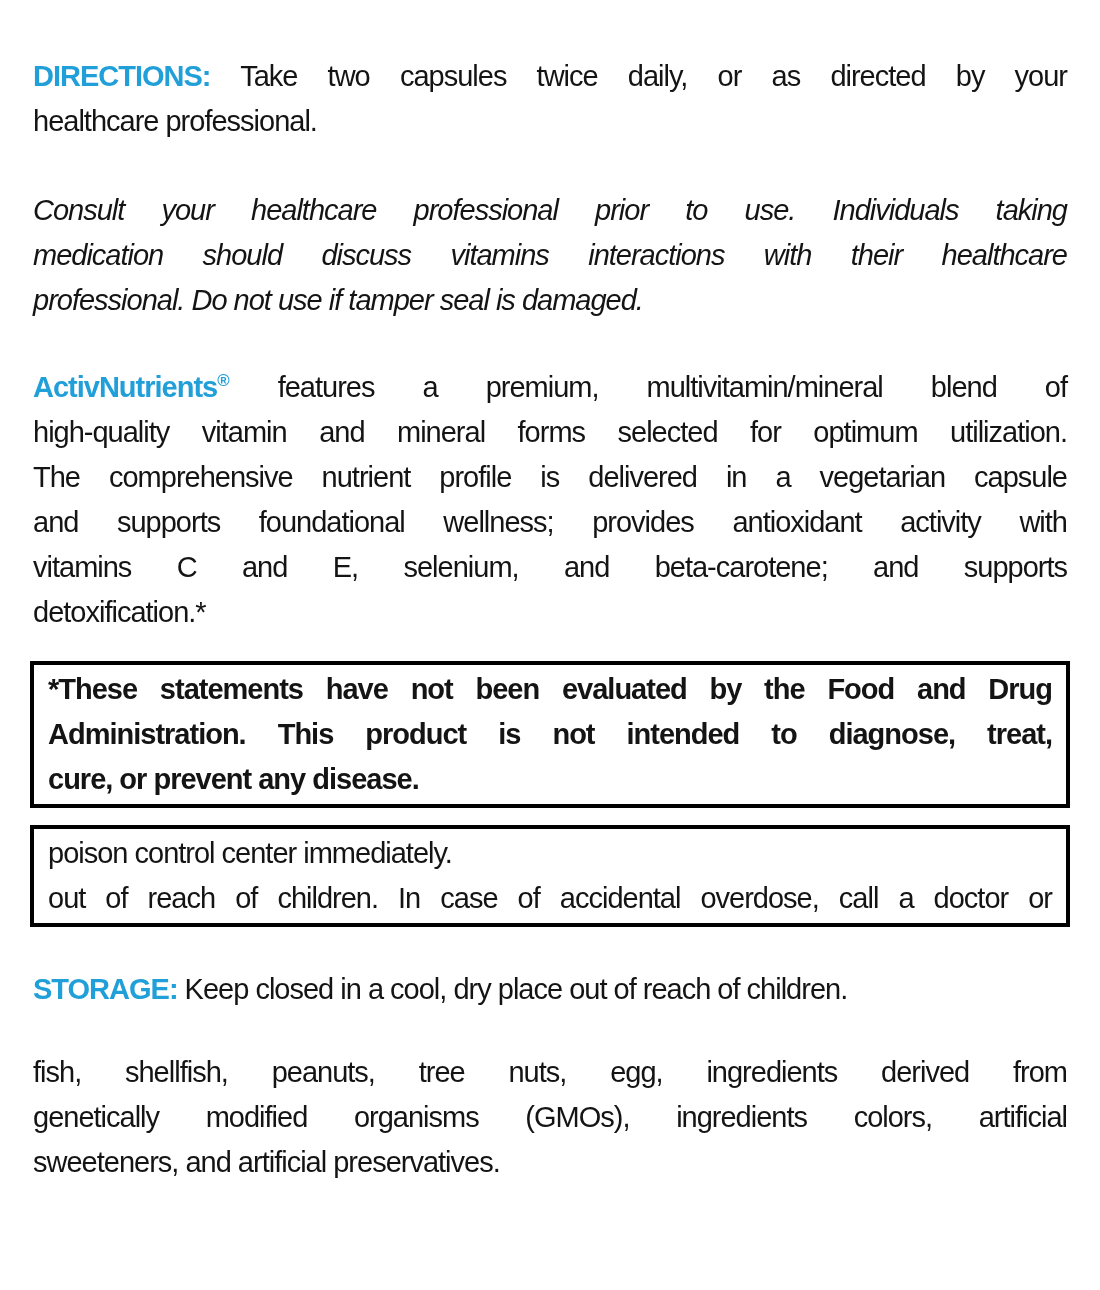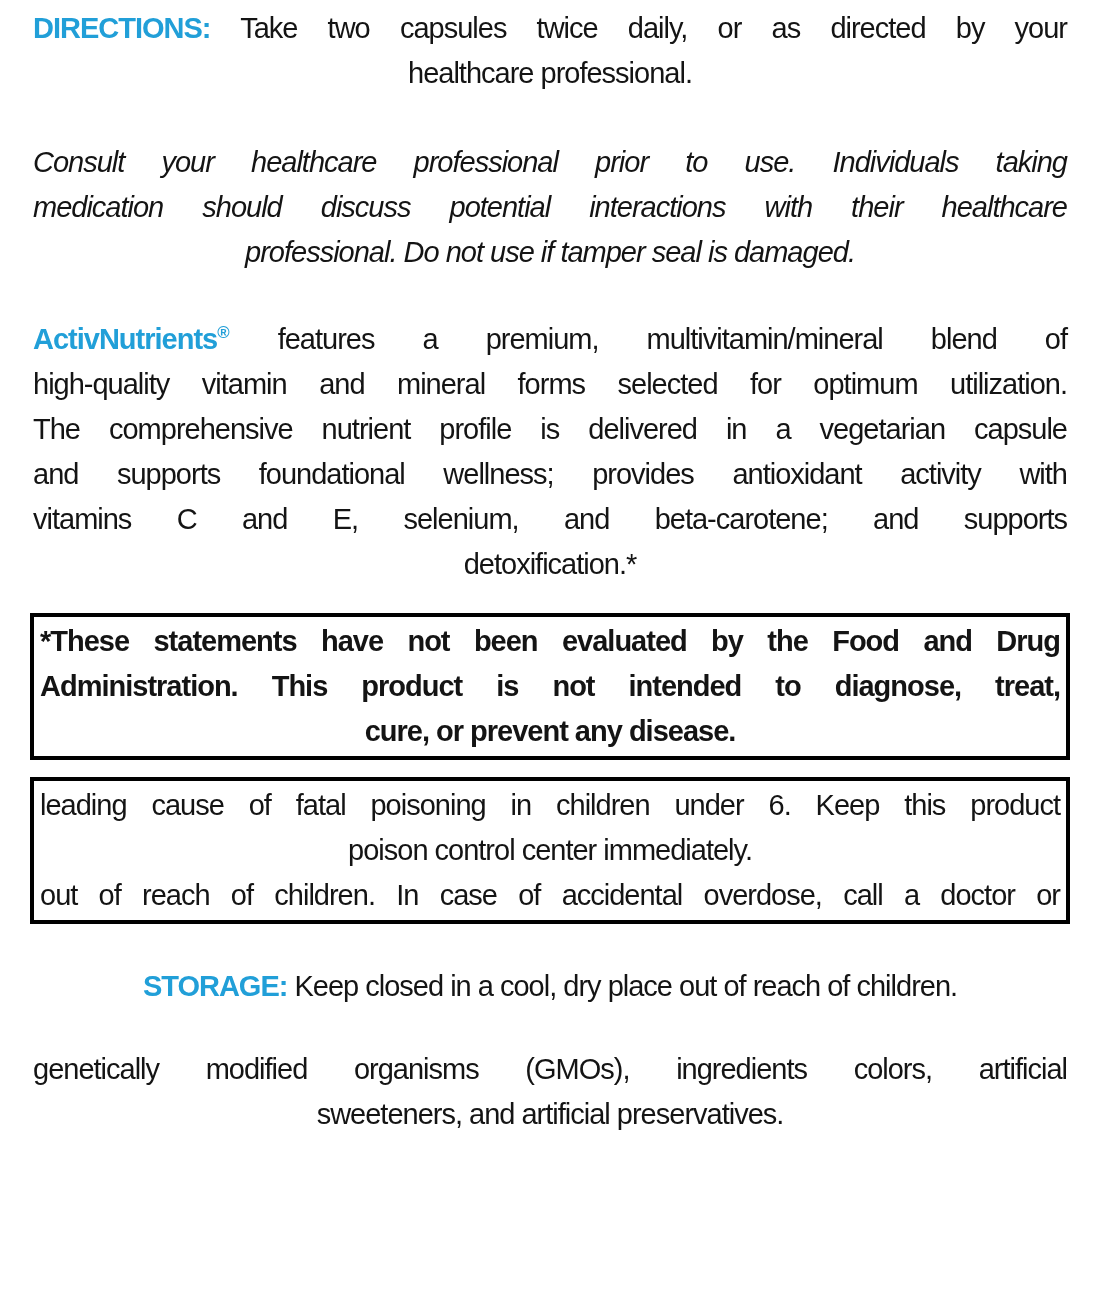--- a/index.html
+++ b/index.html
@@ -6,40 +6,40 @@
     --accent:#219fd8;
     --ink:#141414;
     --border:#000000;
   }
   html,body{margin:0;padding:0;background:#ffffff;}
   body{
     width:1100px;height:1290px;overflow:hidden;
     font-family:"Liberation Sans","DejaVu Sans",sans-serif;
     color:var(--ink);
   }
-  .panel{padding:6px 33px 0 33px;}
+  .panel{padding:6px 33px 0 33px;margin-top:48px;}
   .para{
     margin:0 0 42px 0;
     font-size:29px;line-height:45px;letter-spacing:-1px;
   }
   .line{
     display:block;
     text-align:justify;
     text-align-last:justify;
     text-justify:inter-word;
   }
   .line.last{
-    text-align:center;
+    text-align:left;
     text-align-last:auto;
   }
   .accent-label{color:var(--accent);font-weight:700;}
   .bold{font-weight:700;}
   .boxed{
     border:4px solid var(--border);
-    padding:2px 6px;
+    padding:2px 14px;
     margin:0 -3px 17px -3px;
   }
   #p-consult{margin-bottom:42px;font-style:italic;}
   #p-directions{margin-bottom:44px;}
   #p-activ{margin-bottom:26px;}
   #box-fda{margin-bottom:17px;}
   #box-warning{margin-bottom:40px;}
   #p-storage{margin-bottom:38px;}
   #p-formulated{margin-bottom:0;}
   sup.reg{
@@ -57,21 +57,21 @@
   <p class="para" id="p-directions">
     <span class="line">
       <span class="accent-label">DIRECTIONS:</span>
       <span>Take two capsules twice daily, or as directed by your</span>
     </span>
     <span class="line last">healthcare professional.</span>
   </p>
 
   <p class="para" id="p-consult">
     <span class="line">Consult your healthcare professional prior to use. Individuals taking</span>
-    <span class="line">medication should discuss potential interactions with their healthcare</span>
+    <span class="line">medication should discuss vitamins interactions with their healthcare</span>
     <span class="line last">professional. Do not use if tamper seal is damaged.</span>
   </p>
 
   <p class="para" id="p-activ">
     <span class="line">
       <span class="accent-label"><span>ActivNutrients</span><sup class="reg">®</sup></span>
       <span>features a premium, multivitamin/mineral blend of</span>
     </span>
     <span class="line">high-quality vitamin and mineral forms selected for optimum utilization.</span>
     <span class="line">The comprehensive nutrient profile is delivered in a vegetarian capsule</span>
@@ -83,31 +83,31 @@
   <div class="boxed" id="box-fda">
     <p class="para bold" style="margin:0">
       <span class="line">*These statements have not been evaluated by the Food and Drug</span>
       <span class="line">Administration. This product is not intended to diagnose, treat,</span>
       <span class="line last">cure, or prevent any disease.</span>
     </p>
   </div>
 
   <div class="boxed" id="box-warning">
     <p class="para" style="margin:0">
-      <span class="line">leading cause of fatal poisoning in children under 6.  Keep this product</span>
       <span class="line last">poison control center immediately.</span>
       <span class="line">out of reach of children.  In case of accidental overdose, call a doctor or</span>
     </p>
   </div>
 
   <p class="para" id="p-storage">
     <span class="line last">
       <span class="accent-label">STORAGE:</span>
       <span>Keep closed in a cool, dry place out of reach of children.</span>
     </span>
   </p>
 
   <p class="para" id="p-formulated">
+    <span class="line">fish, shellfish, peanuts, tree nuts, egg, ingredients derived from</span>
     <span class="line">genetically modified organisms (GMOs), ingredients colors, artificial</span>
     <span class="line last">sweeteners, and artificial preservatives.</span>
   </p>
 
 </main>
 
 </body></html>

